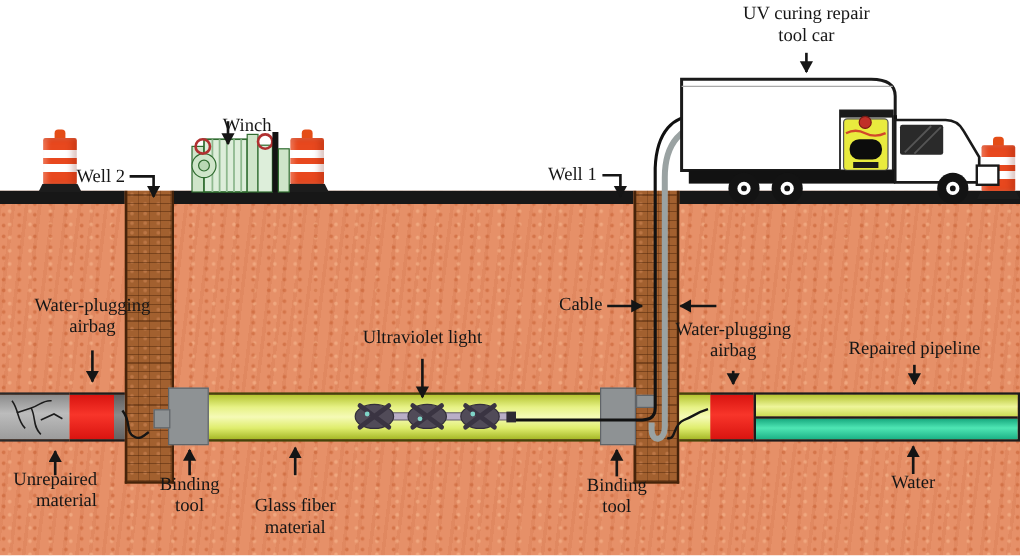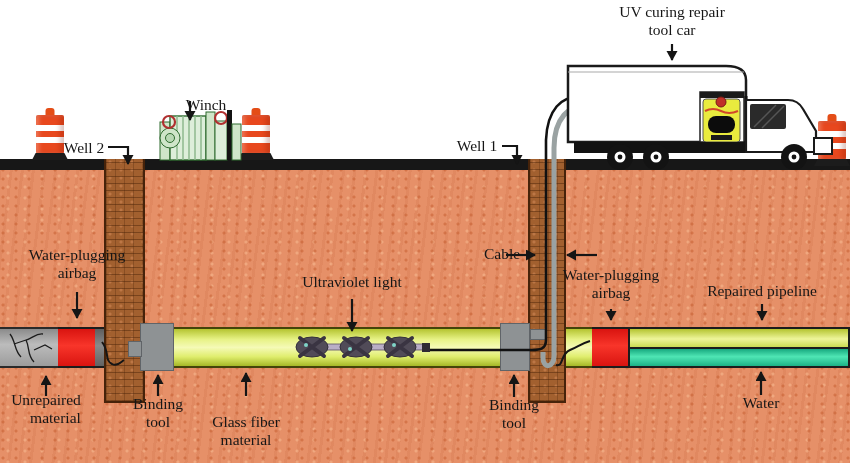--- a/index.html
+++ b/index.html
@@ -205,21 +205,21 @@
     </g>
   </svg>
 
   <div class="lbl" style="left:672px;top:3px;">
     <div>UV curing repair</div>
     <div>tool car</div>
   </div>
   <div class="lbl" style="left:206px;top:80px;margin-top:16px;">Winch</div>
   <div class="lbl" style="left:84px;top:139px;">Well 2</div>
   <div class="lbl" style="left:477px;top:137px;">Well 1</div>
-  <div class="lbl" style="left:502px;top:245px;">Cable</div>
+  <div class="lbl" style="left:484px;top:245px;">Cable</div>
   <div class="lbl" style="left:77px;top:246px;">
     <div>Water-plugging</div>
     <div>airbag</div>
   </div>
   <div class="lbl" style="left:611px;top:266px;">
     <div>Water-plugging</div>
     <div>airbag</div>
   </div>
   <div class="lbl" style="left:352px;top:273px;">Ultraviolet light</div>
   <div class="lbl" style="left:762px;top:282px;">Repaired pipeline</div>

